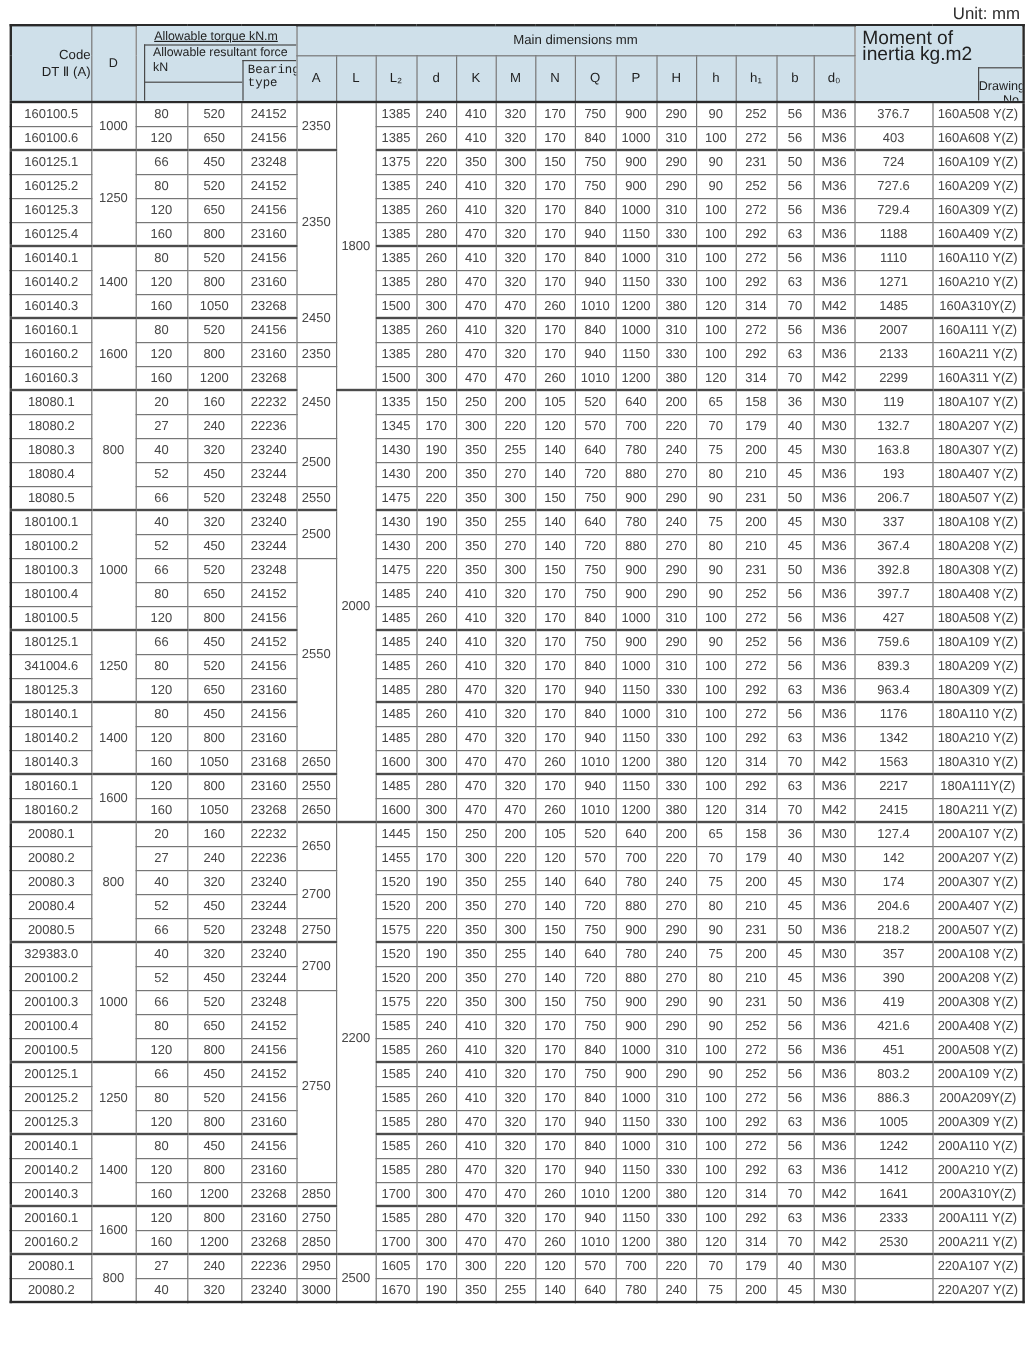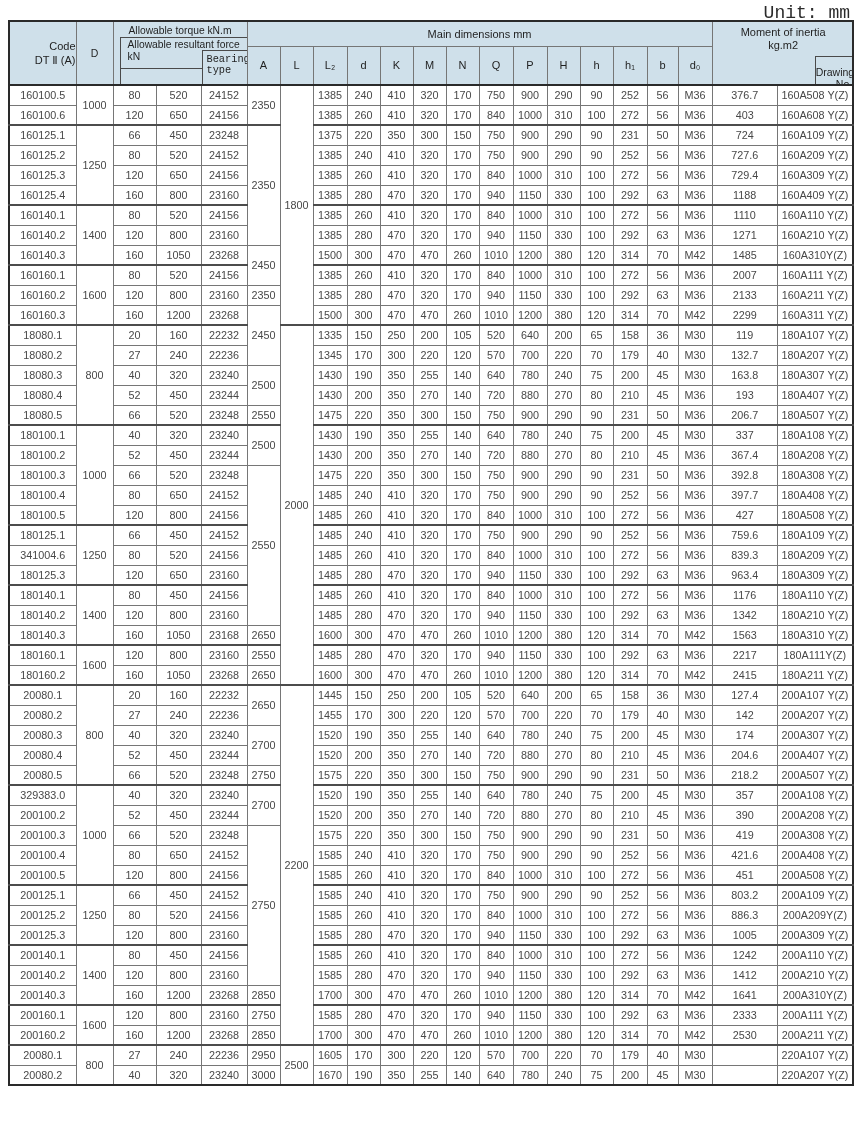--- a/index.html
+++ b/index.html
@@ -1,51 +1,51 @@
 <!DOCTYPE html>
 <html><head>
 <meta charset="utf-8">
 <style>
   html,body{margin:0;padding:0;}
   body{
     width:859px;height:1140px;position:relative;background:#ffffff;
     font-family:"Liberation Sans","DejaVu Sans",sans-serif;
     -webkit-font-smoothing:antialiased;
   }
-  .unit-label{position:absolute;top:3px;right:9px;font-size:18px;color:#2b2b2b;font-family:Liberation Mono, monospace;}
+  .unit-label{position:absolute;top:3px;right:9px;font-size:14px;color:#2b2b2b;}
   table.spec{
     position:absolute;left:8px;top:20px;width:844px;
     border-collapse:collapse;table-layout:fixed;
     border:2px solid #2a2a2a;
   }
   th,td{border:1px solid #767676;box-sizing:border-box;}
   thead th{
     background:#cfe0ea;color:#1f1f1f;font-weight:normal;
     font-size:10.5px;padding:0;vertical-align:middle;text-align:center;
   }
   thead{border-bottom:2px solid #2a2a2a;}
   .code-h{text-align:right;padding-left:10px;font-size:11px;line-height:14px;margin-top:24px;}
   .mdims{height:25px;font-size:11px;}
   .dimth{height:39px;font-size:11px;}
   .blk{position:relative;vertical-align:top;overflow:hidden;}
-  .tq-l1{font-size:10.3px;line-height:13px;padding-top:2px;text-align:center;white-space:nowrap;}
+  .tq-l1{font-size:10.3px;line-height:13px;padding-top:2px;text-align:center;white-space:nowrap;text-decoration:underline;}
   .tq-box2{
     position:absolute;left:6px;top:15px;right:0;bottom:0;
     border-top:1.5px solid #4a4a4a;border-left:1.5px solid #4a4a4a;
     font-size:10.3px;line-height:12px;text-align:left;padding:1px 0 16px 7px;
   }
   .tq-line{position:absolute;left:6px;top:46px;width:82px;height:0;border-top:1.5px solid #4a4a4a;}
   .tq-box3{
     position:absolute;left:88px;top:28px;right:0;bottom:0;
     border-top:1.5px solid #4a4a4a;border-left:1.5px solid #4a4a4a;
     font-size:10.3px;line-height:11px;text-align:left;padding:3px 0 0 4px;
     background:#cfe0ea;
     font-family:Liberation Mono, monospace;
   }
-  .in-l1{font-size:11px;line-height:13px;text-align:center;padding:4px 0 0 6px;width:105px;margin-left:12px;}
+  .in-l1{font-size:16px;line-height:13px;text-align:left;padding:4px 0 0 6px;width:105px;}
   .in-box{
     position:absolute;left:65px;top:34px;right:0;bottom:0;
     border-top:1.5px solid #4a4a4a;border-left:1.5px solid #4a4a4a;
     font-size:10.5px;text-align:right;padding-top:9px;background:#cfe0ea;margin-left:37px;
   }
   tbody td{
     height:20px;text-align:center;vertical-align:middle;
     font-size:10.8px;color:#474747;padding:0;background:#ffffff;
     overflow:hidden;white-space:nowrap;
   }

